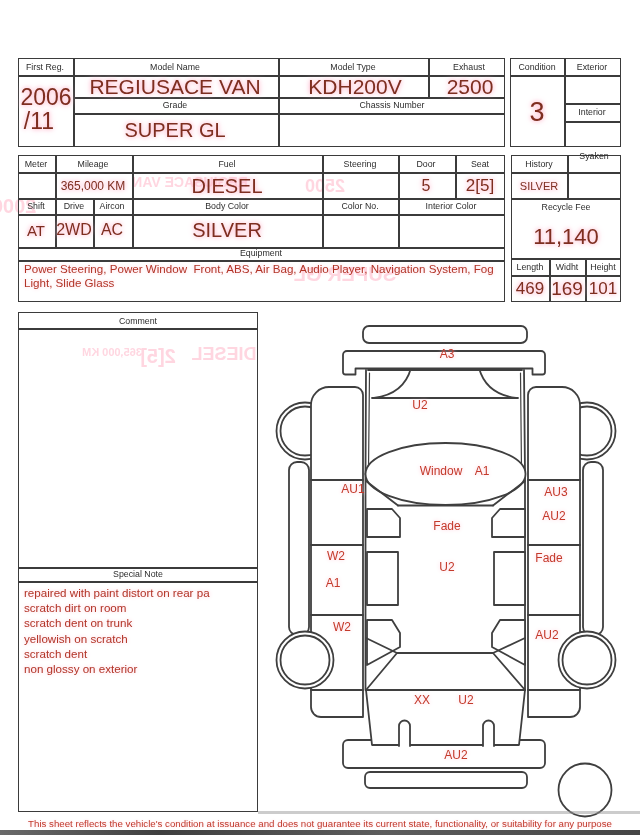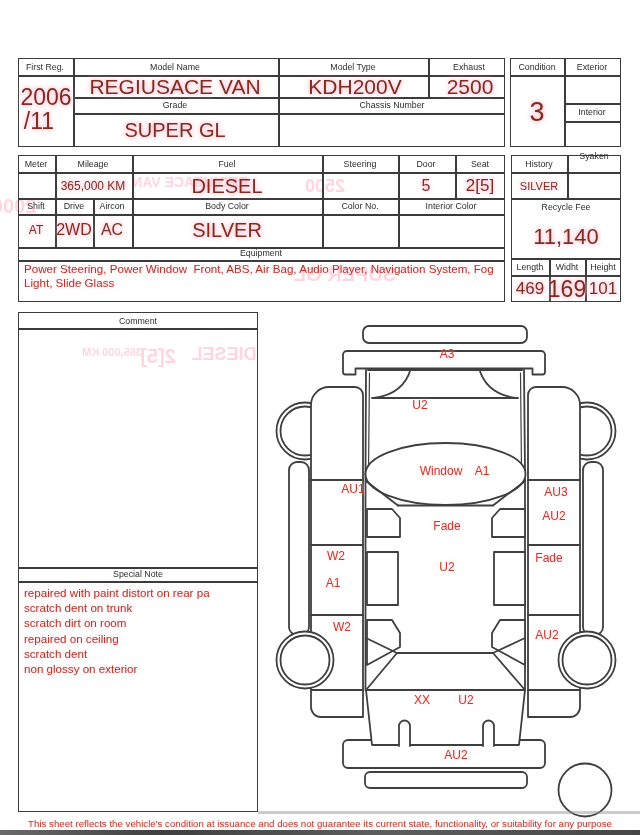--- a/index.html
+++ b/index.html
@@ -105,21 +105,21 @@
   <span class="lbl" style="left:112px;top:206px">Aircon</span>
   <span class="lbl" style="left:227px;top:206px">Body Color</span>
   <span class="lbl" style="left:360px;top:206px">Color No.</span>
   <span class="lbl" style="left:451px;top:206px">Interior Color</span>
   <span class="lbl" style="left:261px;top:253px">Equipment</span>
 
   <span class="val" style="left:93px;top:186px;font-size:12px">365,000 KM</span>
   <span class="val" style="left:227px;top:186px;font-size:20px">DIESEL</span>
   <span class="val" style="left:426px;top:186px;font-size:16px">5</span>
   <span class="val" style="left:480px;top:186px;font-size:17px">2[5]</span>
-  <span class="val" style="left:36px;top:230px;font-size:12px">AT</span>
+  <span class="val" style="left:36px;top:230px;font-size:15px">AT</span>
   <span class="val" style="left:74px;top:230px;font-size:16px">2WD</span>
   <span class="val" style="left:112px;top:230px;font-size:16px">AC</span>
   <span class="val" style="left:227px;top:230px;font-size:20px">SILVER</span>
   <div class="eqp">Power Steering, Power Window  Front, ABS, Air Bag, Audio Player, Navigation System, Fog Light, Slide Glass</div>
 
   <div class="bx" style="left:511px;top:155px;width:110px;height:147px"></div>
   <div class="h" style="left:511px;top:172px;width:110px"></div>
   <div class="h" style="left:511px;top:198px;width:110px"></div>
   <div class="h" style="left:511px;top:258px;width:110px"></div>
   <div class="h" style="left:511px;top:275px;width:110px"></div>
@@ -130,34 +130,34 @@
   <span class="lbl" style="left:539px;top:164px">History</span>
   <span class="lbl" style="left:594px;top:156px">Syaken</span>
   <span class="lbl" style="left:566px;top:207px">Recycle Fee</span>
   <span class="lbl" style="left:530px;top:267px">Length</span>
   <span class="lbl" style="left:567px;top:267px">Widht</span>
   <span class="lbl" style="left:603px;top:267px">Height</span>
 
   <span class="val" style="left:539px;top:186px;font-size:11px">SILVER</span>
   <span class="val" style="left:566px;top:237px;font-size:22px">11,140</span>
   <span class="val" style="left:530px;top:289px;font-size:17px">469</span>
-  <span class="val" style="left:567px;top:289px;font-size:23px">169</span>
+  <span class="val" style="left:567px;top:289px;font-size:19px">169</span>
   <span class="val" style="left:603px;top:289px;font-size:17px">101</span>
 
   <div class="bx" style="left:18px;top:312px;width:240px;height:500px"></div>
   <div class="h" style="left:18px;top:328px;width:240px"></div>
   <div class="h" style="left:18px;top:567px;width:240px"></div>
   <div class="h" style="left:18px;top:581px;width:240px"></div>
   <span class="lbl" style="left:138px;top:321px">Comment</span>
   <span class="lbl" style="left:138px;top:574px">Special Note</span>
   <div class="notes">
     <div class="note-line">repaired with paint distort on rear pa</div>
+    <div class="note-line">scratch dirt on room</div>
     <div class="note-line">scratch dent on trunk</div>
-    <div class="note-line">scratch dirt on room</div>
-    <div class="note-line">repaired on ceiling</div>
+    <div class="note-line">yellowish on scratch</div>
     <div class="note-line">scratch dent</div>
     <div class="note-line">non glossy on exterior</div>
   </div>
 
   <svg width="640" height="835" viewBox="0 0 640 835">
     <g stroke="#3f3f3f" stroke-width="1.8" fill="none" stroke-linejoin="round" stroke-linecap="round">
 
       <rect x="289" y="462" width="20" height="173" rx="8" fill="#fff"></rect>
       <rect x="583" y="462" width="20" height="173" rx="8" fill="#fff"></rect>
 

